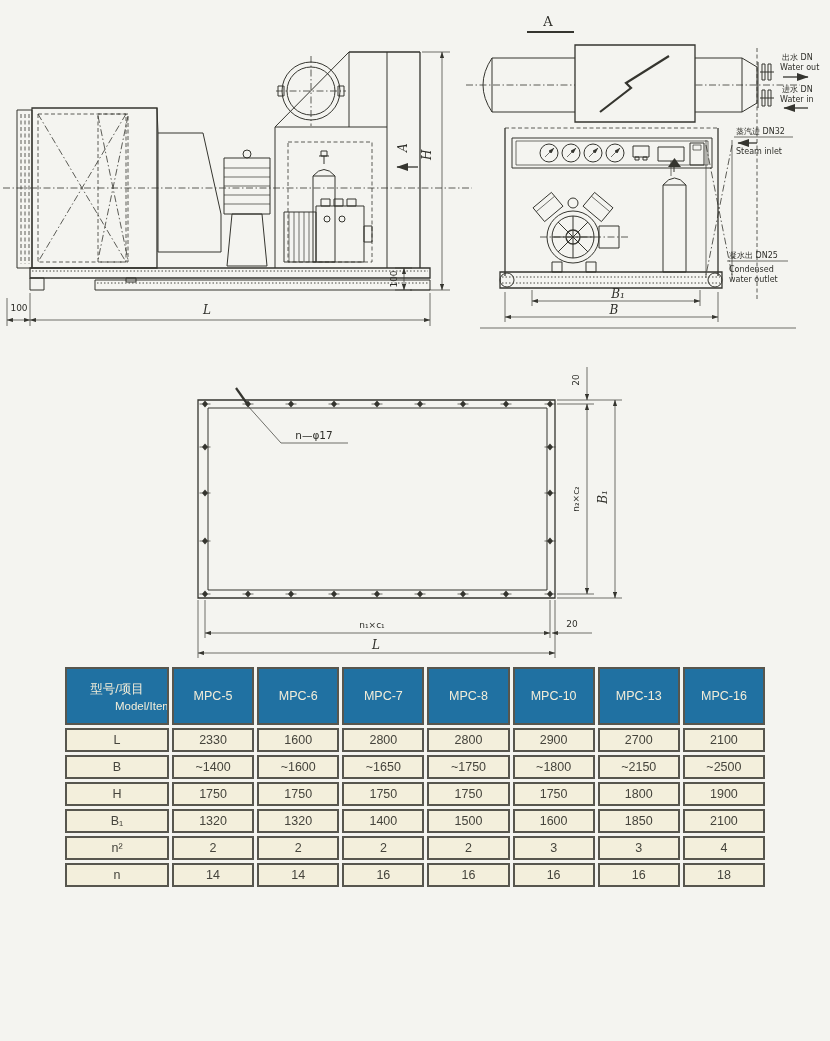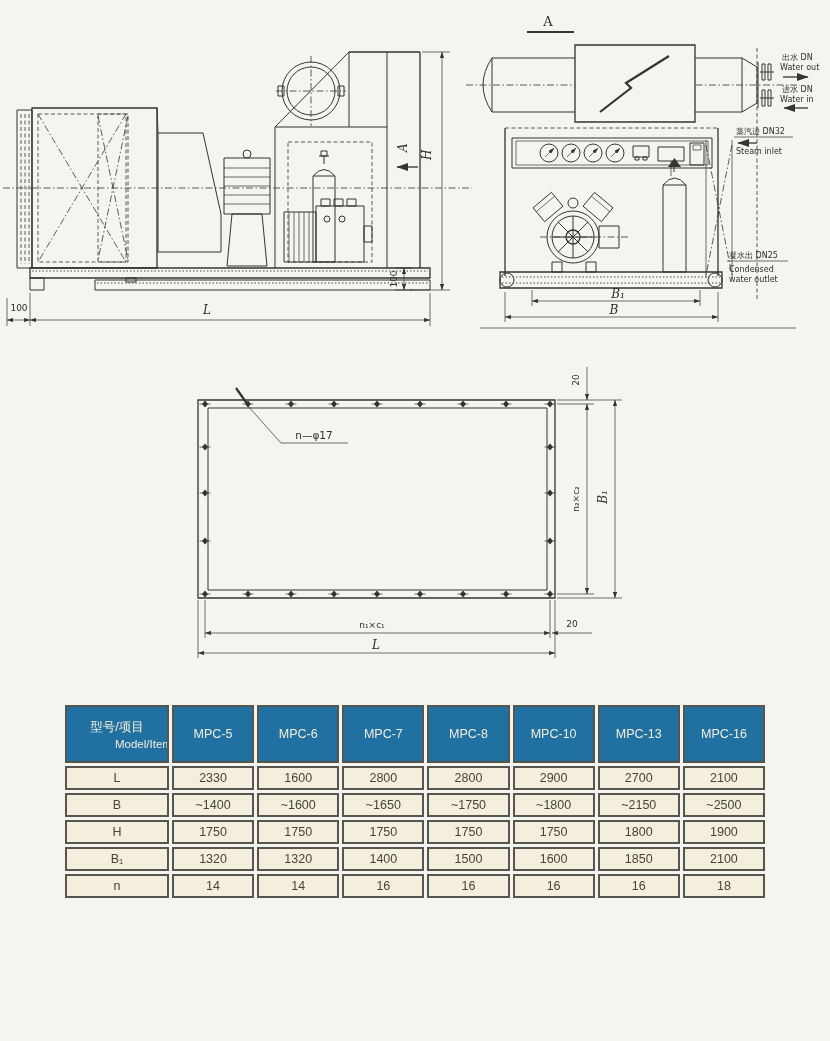--- a/index.html
+++ b/index.html
@@ -26,21 +26,21 @@
     fill:#2e2e29; stroke:none;
     font-family:"DejaVu Sans", sans-serif; font-size:9px;
   }
   svg text.let{font-family:"DejaVu Serif", serif; font-style:italic; font-size:12px;}
   svg text.viewA{font-family:"DejaVu Serif", serif; font-size:13px; font-style:normal;}
   svg text.cn{font-size:8px;}
   svg text.en{font-size:8px;}
   svg text.dim{font-size:9px;}
   svg text.mid{text-anchor:middle;}
   
-  #spec-wrap{position:absolute; left:62px; top:702px;}
+  #spec-wrap{position:absolute; left:62px; top:664px;}
   table.spec{
     border-collapse:separate; border-spacing:3px;
     width:706px; table-layout:fixed;
   }
   table.spec th, table.spec td{
     border:2px solid #57564e;
     background:#f3efdc;
     color:#45443c;
     text-align:center; vertical-align:middle;
     font-size:12.5px; font-weight:normal;
@@ -464,20 +464,30 @@
           <th>B₁</th>
           <td>1320</td>
           <td>1320</td>
           <td>1400</td>
           <td>1500</td>
           <td>1600</td>
           <td>1850</td>
           <td>2100</td>
         </tr>
         <tr>
+          <th>n²</th>
+          <td>2</td>
+          <td>2</td>
+          <td>2</td>
+          <td>2</td>
+          <td>3</td>
+          <td>3</td>
+          <td>4</td>
+        </tr>
+        <tr>
           <th>n</th>
           <td>14</td>
           <td>14</td>
           <td>16</td>
           <td>16</td>
           <td>16</td>
           <td>16</td>
           <td>18</td>
         </tr>
       </tbody>

